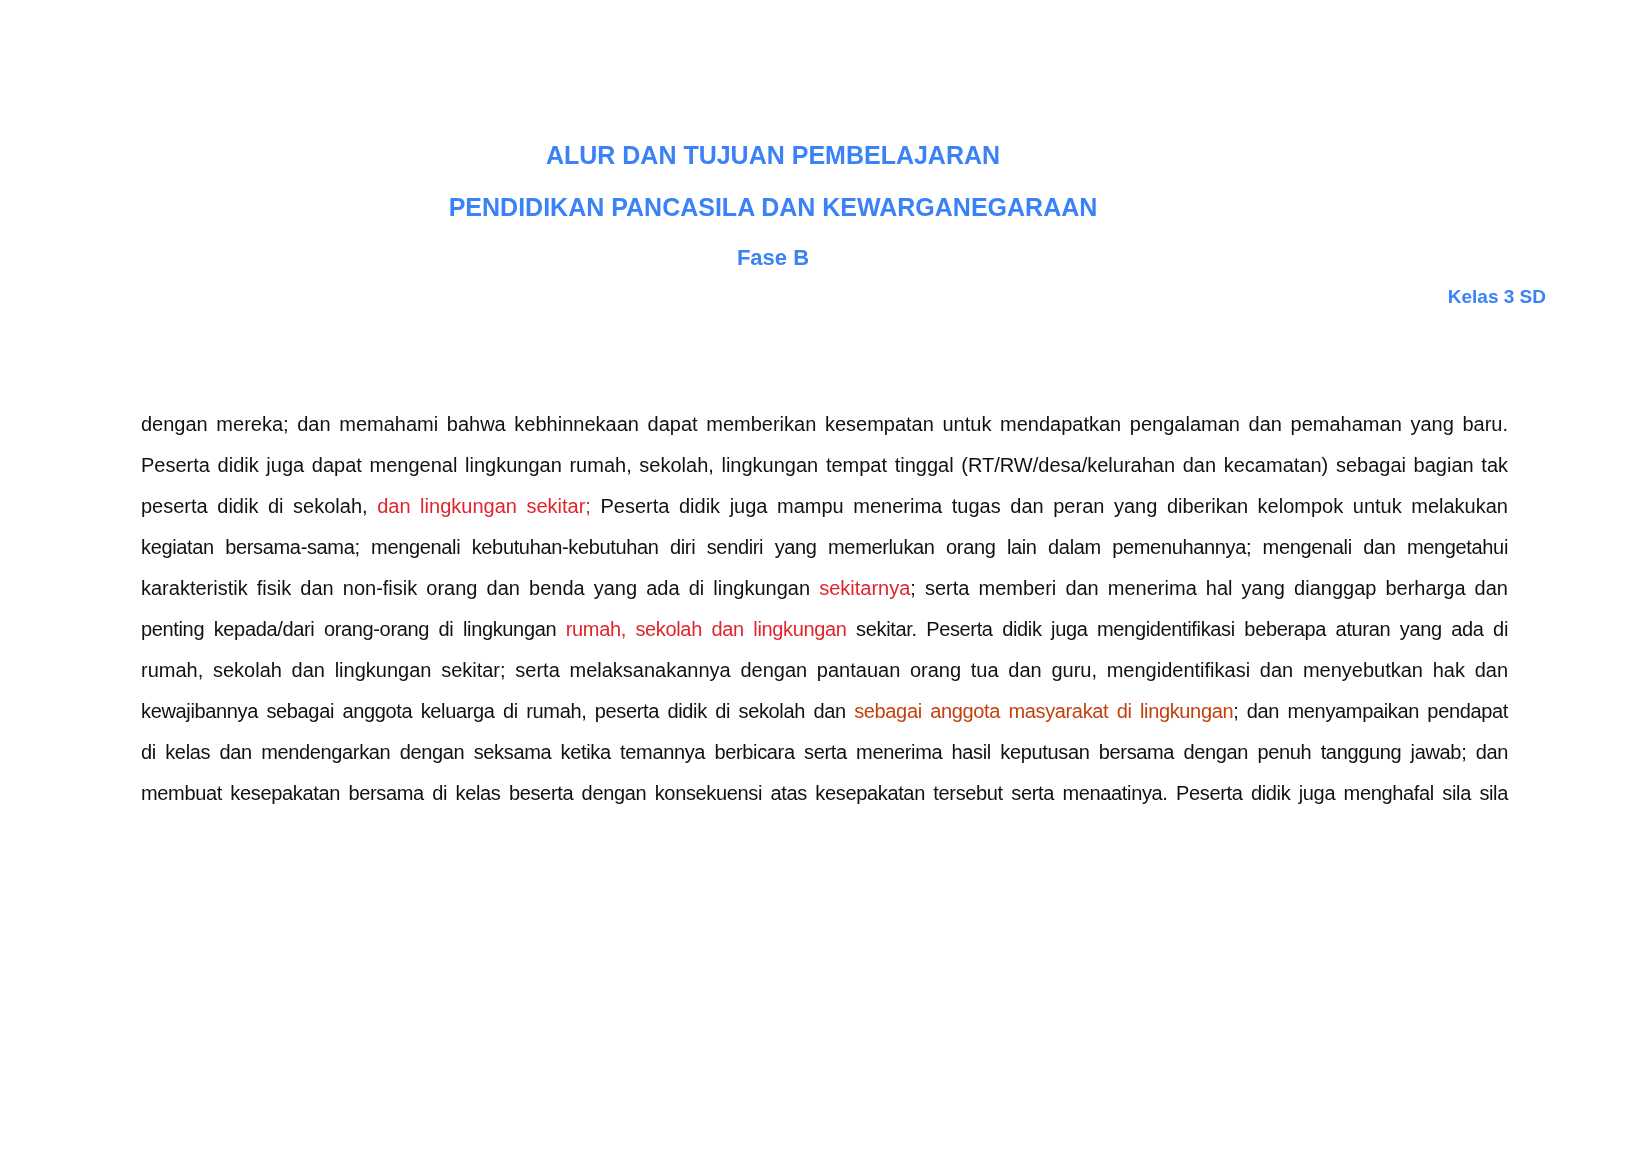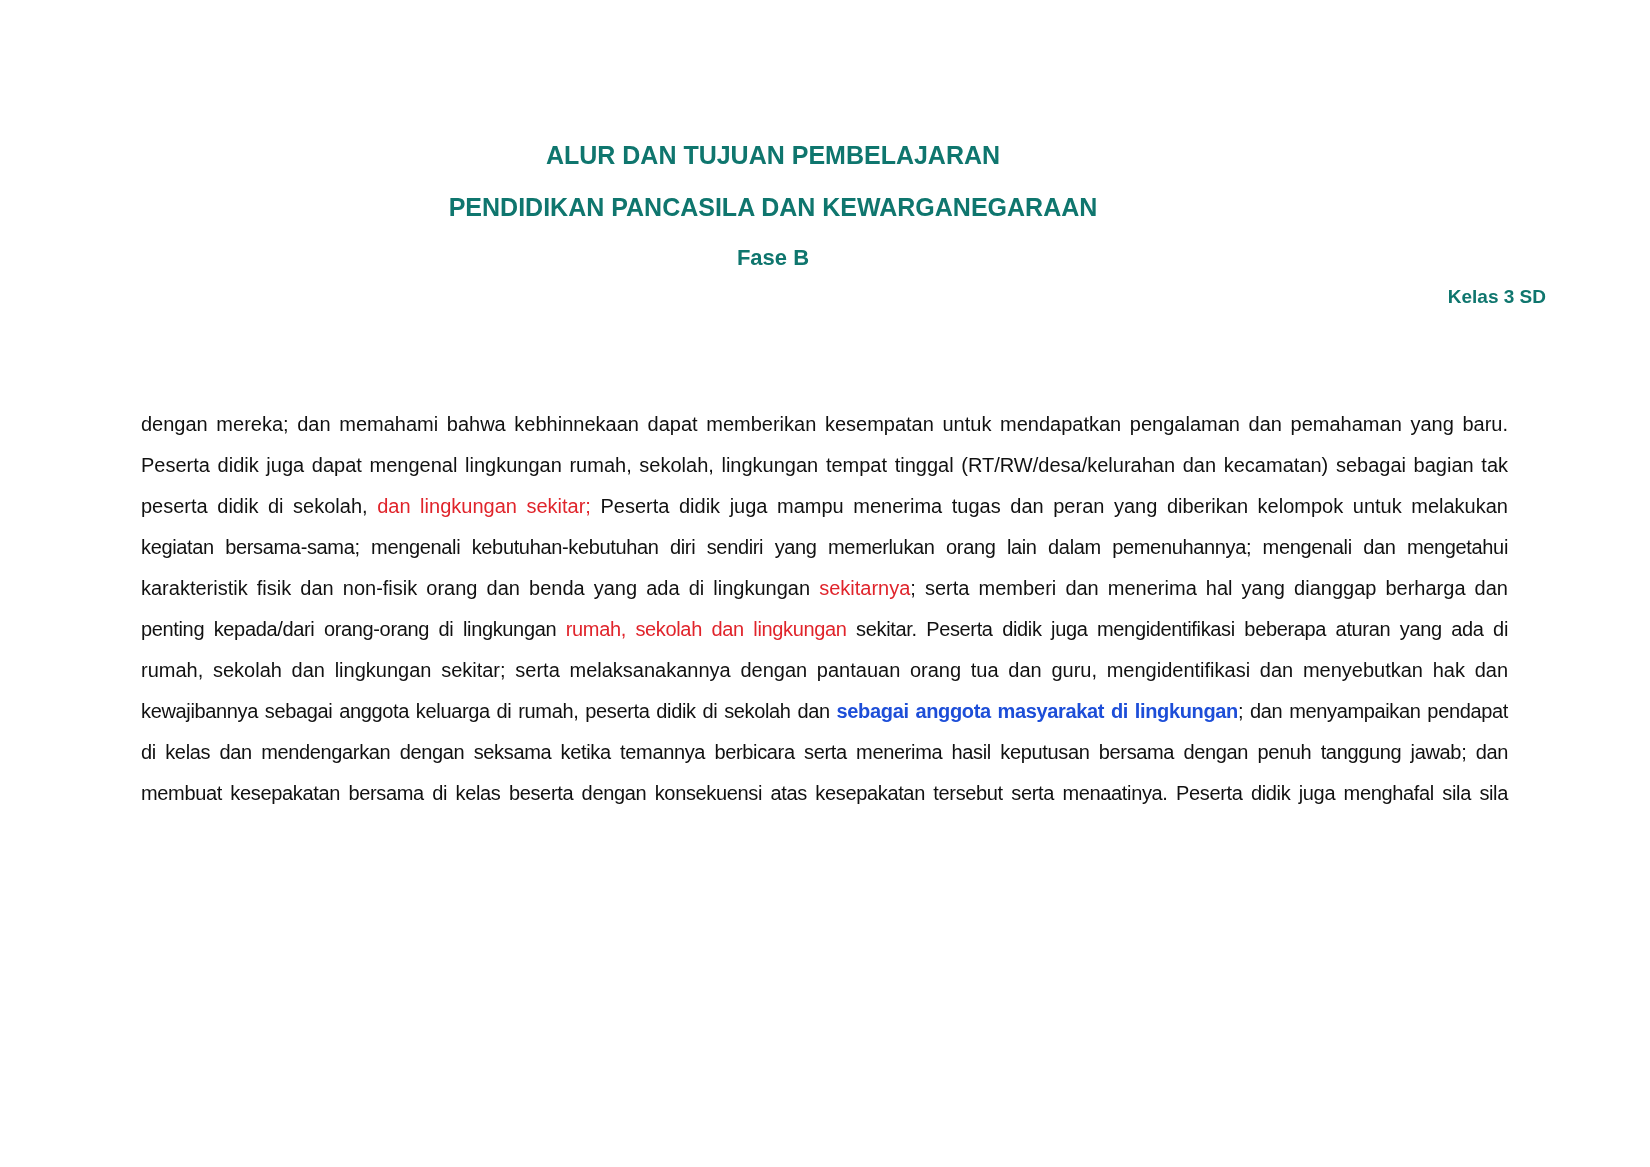--- a/index.html
+++ b/index.html
@@ -20,21 +20,21 @@
       left: 0; top: 0;
       width: 1650px;
       height: 1167px;
     }
     .title {
       position: absolute;
       left: 0;
       width: 1546px;
       text-align: center;
       font-weight: bold;
-      color: #0f766e;
+      color: #3b82f6;
       white-space: nowrap;
     }
     .t1 { top: 141px; font-size: 25px; letter-spacing: 0px; }
     .t2 { top: 193px; font-size: 25px; letter-spacing: 0px; }
     .t3 { top: 245px; font-size: 22px; }
     .t4 { top: 286px; font-size: 19px; text-align: right; }
 
     .body {
       position: absolute;
       left: 141px;
@@ -63,17 +63,17 @@
   <div class="title t4">Kelas 3 SD</div>
 
   <div class="body" id="body-lines">
       <div class="line"><span>dengan mereka; dan memahami bahwa kebhinnekaan dapat memberikan kesempatan untuk mendapatkan pengalaman dan pemahaman yang baru.</span></div>
       <div class="line"><span>Peserta didik juga dapat mengenal lingkungan rumah, sekolah, lingkungan tempat tinggal (RT/RW/desa/kelurahan dan kecamatan) sebagai bagian tak</span></div>
       <div class="line"><span>peserta didik di sekolah, </span><span class="red" style="color: rgb(224, 36, 43);">dan lingkungan sekitar;</span><span> Peserta didik juga mampu menerima tugas dan peran yang diberikan kelompok untuk melakukan</span></div>
       <div class="line tight"><span>kegiatan bersama-sama; mengenali kebutuhan-kebutuhan diri sendiri yang memerlukan orang lain dalam pemenuhannya; mengenali dan mengetahui</span></div>
       <div class="line"><span>karakteristik fisik dan non-fisik orang dan benda yang ada di lingkungan </span><span class="red" style="color: rgb(224, 36, 43);">sekitarnya</span><span>; serta memberi dan menerima hal yang dianggap berharga dan</span></div>
       <div class="line tight"><span>penting kepada/dari orang-orang di lingkungan </span><span class="red" style="color: rgb(224, 36, 43);">rumah, sekolah dan lingkungan</span><span> sekitar. Peserta didik juga mengidentifikasi beberapa aturan yang ada di</span></div>
       <div class="line"><span>rumah, sekolah dan lingkungan sekitar; serta melaksanakannya dengan pantauan orang tua dan guru, mengidentifikasi dan menyebutkan hak dan</span></div>
-      <div class="line tight"><span>kewajibannya sebagai anggota keluarga di rumah, peserta didik di sekolah dan </span><span class="red" style="color: #1d4ed8; font-weight: bold;">sebagai anggota masyarakat di lingkungan</span><span>; dan menyampaikan pendapat</span></div>
+      <div class="line tight"><span>kewajibannya sebagai anggota keluarga di rumah, peserta didik di sekolah dan </span><span class="red" style="color: #c2410c;">sebagai anggota masyarakat di lingkungan</span><span>; dan menyampaikan pendapat</span></div>
       <div class="line tight"><span>di kelas dan mendengarkan dengan seksama ketika temannya berbicara serta menerima hasil keputusan bersama dengan penuh tanggung jawab; dan</span></div>
       <div class="line tight"><span>membuat kesepakatan bersama di kelas beserta dengan konsekuensi atas kesepakatan tersebut serta menaatinya. Peserta didik juga menghafal sila sila</span></div>
     </div>
 </div>
 
 </body></html>

